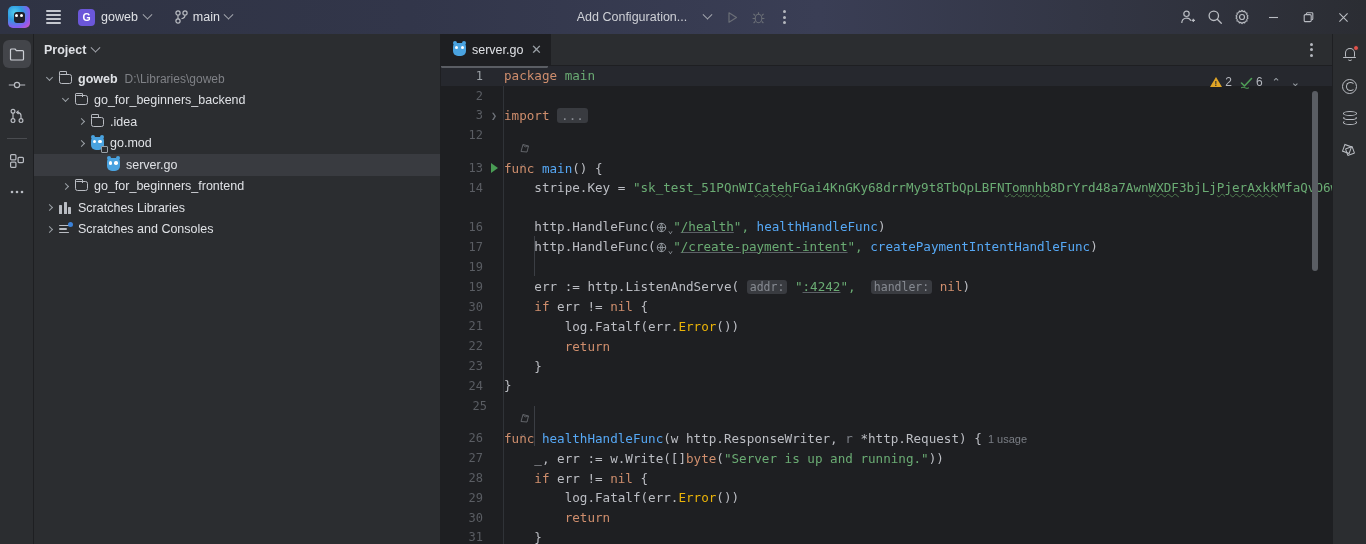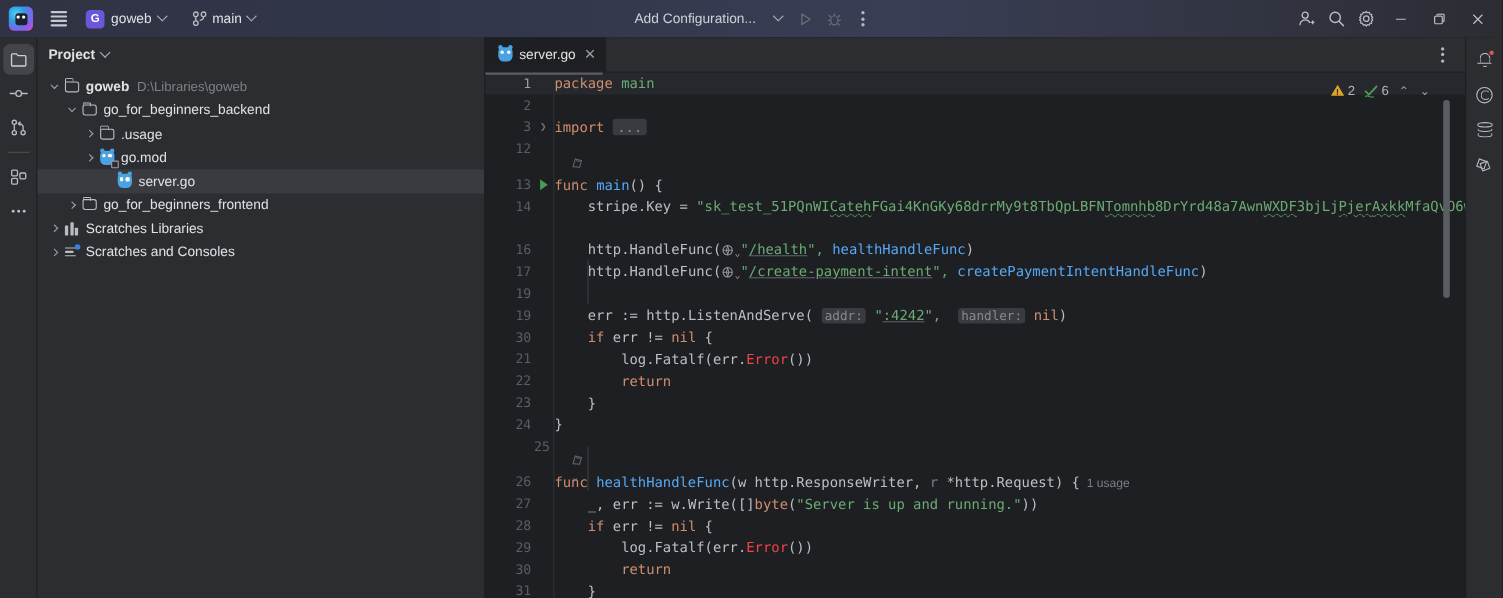--- a/index.html
+++ b/index.html
@@ -148,21 +148,21 @@
   .code { margin-left: 63px; }
 
   .vsep { position: absolute; left: 62px; top: 0; bottom: 0; width: 1px; background: #303338; }
 
   
   .kw   { color: #cf8e6d; }
   .pkg  { color: #6aab73; }
   .str  { color: #6aab73; }
   .fn   { color: #56a8f5; }
   .txt  { color: #bcbec4; }
-  .err  { color: #ef4444; text-align: center; }
+  .err  { color: #eab308; text-align: center; }
   .dim  { color: #7a7e85; }
   .param-hint { background: #393b40; color: #868a91; border-radius: 3px; padding: 0px 3px; font-size: 11.5px; }
   .usage { color: #7a7e85; font-family: "Liberation Sans", sans-serif; font-size: 11px; }
   .fold-box { background: #393b40; color: #868a91; border-radius: 3px; padding: 0 4px; }
   .url { text-decoration: underline; text-decoration-color: #5c6066; }
   .squiggle { text-decoration: underline; text-decoration-style: wavy; text-decoration-color: #4e7a4e; text-decoration-thickness: 1px; }
   .run-arrow { width: 11px; height: 11px; position: relative; }
   .run-arrow::before { content: ""; position: absolute; left: 2px; top: 0.5px; border-left: 7px solid #499c54; border-top: 5px solid transparent; border-bottom: 5px solid transparent; }
 
   
@@ -380,21 +380,21 @@
             <span class="nm">go_for_beginners_backend</span>
           </div>
           <div class="node">
             <span style="display:inline-block;width:32px"></span>
             <span class="arrow">
               <span class="tri closed"></span>
             </span>
             <span class="ico">
               <span class="folder-ico"></span>
             </span>
-            <span class="nm">.usage</span>
+            <span class="nm">.idea</span>
           </div>
           <div class="node">
             <span style="display:inline-block;width:32px"></span>
             <span class="arrow">
               <span class="tri closed"></span>
             </span>
             <span class="ico">
               <span class="gopher-ico">
                 <span class="ear l"></span>
                 <span class="ear r"></span>
@@ -500,21 +500,21 @@
                     <circle cx="6" cy="6" r="4.6" fill="none" stroke="#9aa0a6" stroke-width="1"></circle>
                     <path d="M1.4 6 H10.6 M6 1.4 Q8.4 6 6 10.6 M6 1.4 Q3.6 6 6 10.6" fill="none" stroke="#9aa0a6" stroke-width="0.9"></path>
                   </svg><span style="color:#9aa0a6;font-size:9px;margin-left:1px">⌄</span></span><span class="str">"</span><span class="str url">/create-payment-intent</span><span class="str">", </span><span class="fn">createPaymentIntentHandleFunc</span><span class="txt">)</span></span></div>
             <div class="line" style="position: absolute; left: 0px; right: 0px; top: 191.2px;"><span class="ln">19</span><span class="code"></span></div>
             <div class="line" style="position: absolute; left: 0px; right: 0px; top: 211px;"><span class="ln">19</span><span class="code"><span class="txt">    </span><span class="txt">err</span><span class="txt"> := </span><span class="txt">http</span><span class="txt">.</span><span class="txt">ListenAndServe</span><span class="txt">(</span><span class="txt"> </span><span class="param-hint">addr:</span><span class="txt"> </span><span class="str">"</span><span class="str url">:4242</span><span class="str">", </span><span class="txt"> </span><span class="param-hint">handler:</span><span class="txt"> </span><span class="kw">nil</span><span class="txt">)</span></span></div>
             <div class="line" style="position: absolute; left: 0px; right: 0px; top: 230.8px;"><span class="ln">30</span><span class="code"><span class="txt">    </span><span class="kw">if</span><span class="txt"> err != </span><span class="kw">nil</span><span class="txt"> {</span></span></div>
             <div class="line" style="position: absolute; left: 0px; right: 0px; top: 250.6px;"><span class="ln">21</span><span class="code"><span class="txt">        </span><span class="txt">log</span><span class="txt">.</span><span class="txt">Fatalf</span><span class="txt">(err.</span><span class="err">Error</span><span class="txt">())</span></span></div>
             <div class="line" style="position: absolute; left: 0px; right: 0px; top: 270.4px;"><span class="ln">22</span><span class="code"><span class="txt">        </span><span class="kw">return</span></span></div>
             <div class="line" style="position: absolute; left: 0px; right: 0px; top: 290.2px;"><span class="ln">23</span><span class="code"><span class="txt">    }</span></span></div>
             <div class="line" style="position: absolute; left: 0px; right: 0px; top: 310px;"><span class="ln">24</span><span class="code"><span class="txt">}</span></span></div>
-            <div class="line" style="position: absolute; left: 17px; right: 0px; top: 329.8px;"><span class="ln">25</span><span class="code"></span></div>
+            <div class="line" style="position: absolute; left: 4px; right: 0px; top: 329.8px;"><span class="ln">25</span><span class="code"></span></div>
             <div class="line" style="position: absolute; left: 0px; right: 0px; top: 349.6px;"><span class="ln"></span><span class="code"><span class="txt">  </span><span style="display:inline-block;vertical-align:-2px;opacity:.6"><svg width="12" height="12" viewBox="0 0 12 12">
                     <path d="M2 9.5 L4 2.5 L9.5 4 L8 10 Z" fill="none" stroke="#8d9097" stroke-width="1"></path>
                     <path d="M4 2.5 L6 5 L9.5 4" fill="none" stroke="#8d9097" stroke-width="0.8"></path>
                   </svg><span style="color:#8d9097;font-size:9px;margin-left:1px">⌄</span></span></span></div>
             <div class="line" style="position: absolute; left: 0px; right: 0px; top: 362.6px;"><span class="ln">26</span><span class="code"><span class="kw">func</span><span class="txt"> </span><span class="fn">healthHandleFunc</span><span class="txt">(w http.</span><span class="txt">ResponseWriter</span><span class="txt">, </span><span class="dim">r</span><span class="txt"> *http.</span><span class="txt">Request</span><span class="txt">) {</span><span class="usage">  1 usage</span></span></div>
             <div class="line" style="position: absolute; left: 0px; right: 0px; top: 382.4px;"><span class="ln">27</span><span class="code"><span class="txt">    </span><span class="txt">_, err := w.</span><span class="txt">Write</span><span class="txt">([]</span><span class="kw">byte</span><span class="txt">(</span><span class="str">"Server is up and running."</span><span class="txt">))</span></span></div>
             <div class="line" style="position: absolute; left: 0px; right: 0px; top: 402.2px;"><span class="ln">28</span><span class="code"><span class="txt">    </span><span class="kw">if</span><span class="txt"> err != </span><span class="kw">nil</span><span class="txt"> {</span></span></div>
             <div class="line" style="position: absolute; left: 0px; right: 0px; top: 422px;"><span class="ln">29</span><span class="code"><span class="txt">        </span><span class="txt">log</span><span class="txt">.</span><span class="txt">Fatalf</span><span class="txt">(err.</span><span class="err">Error</span><span class="txt">())</span></span></div>
             <div class="line" style="position: absolute; left: 0px; right: 0px; top: 441.8px;"><span class="ln">30</span><span class="code"><span class="txt">        </span><span class="kw">return</span></span></div>
             <div class="line" style="position: absolute; left: 0px; right: 0px; top: 461.6px;"><span class="ln">31</span><span class="code"><span class="txt">    }</span></span></div>

